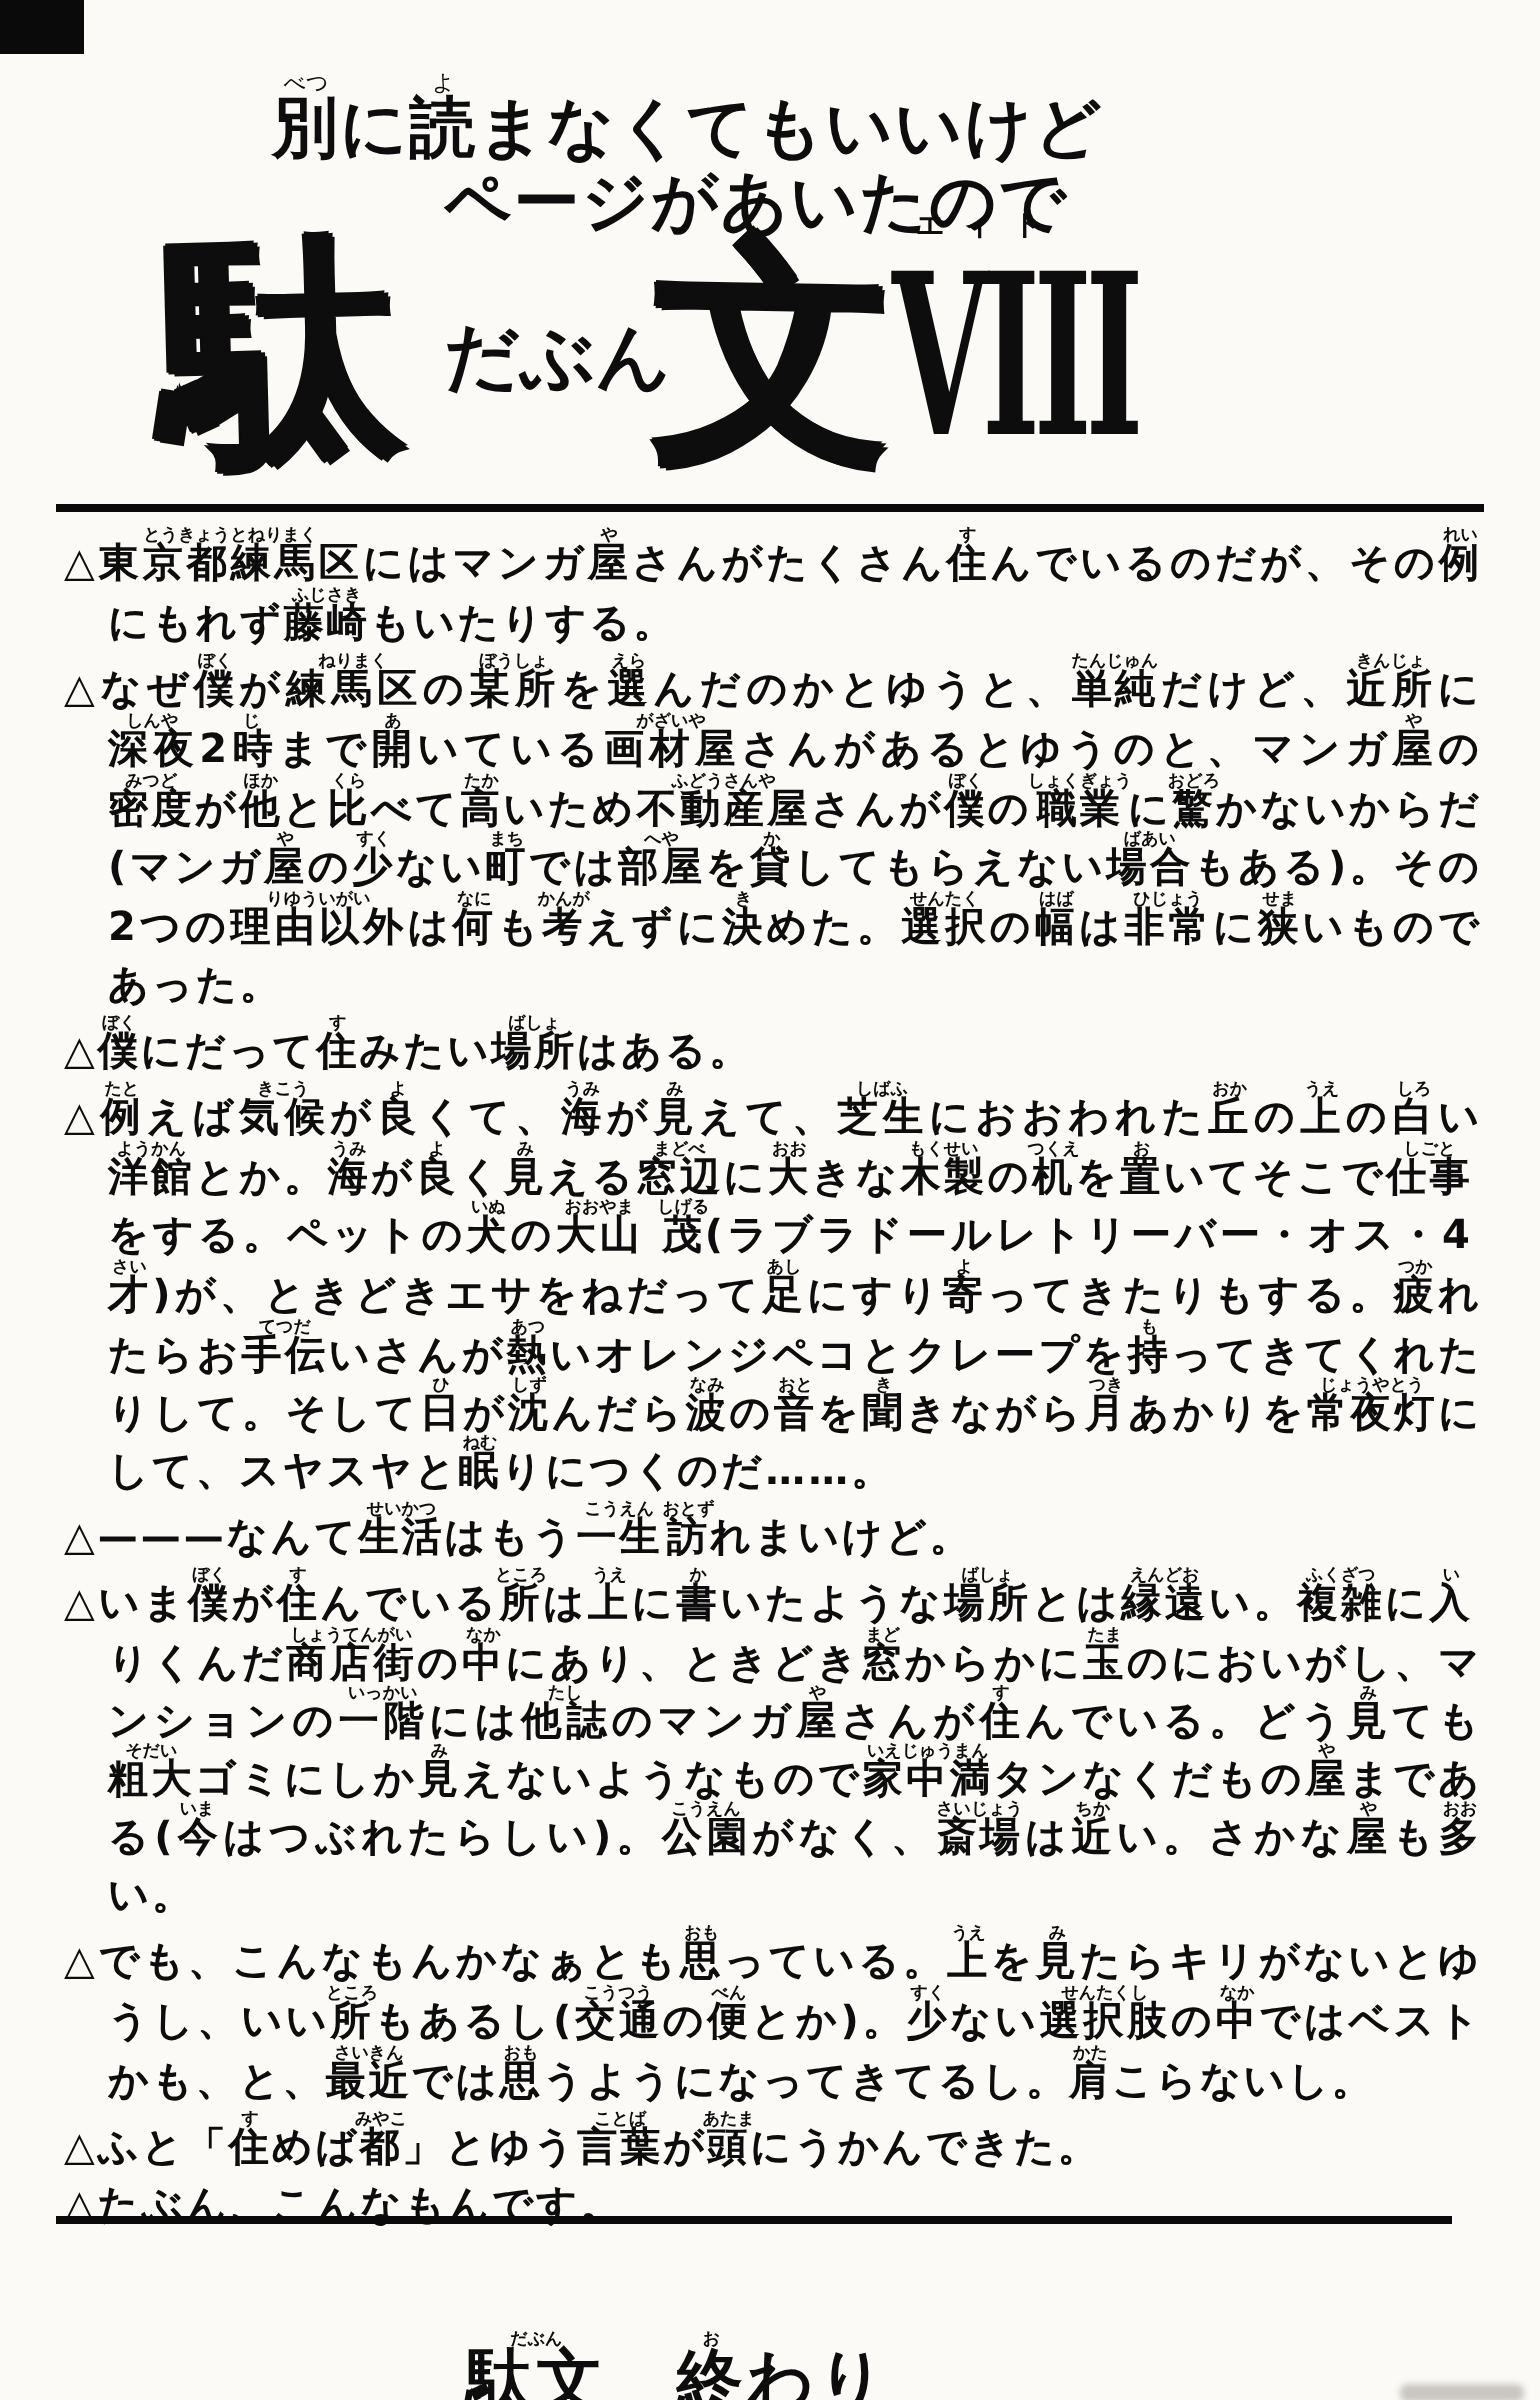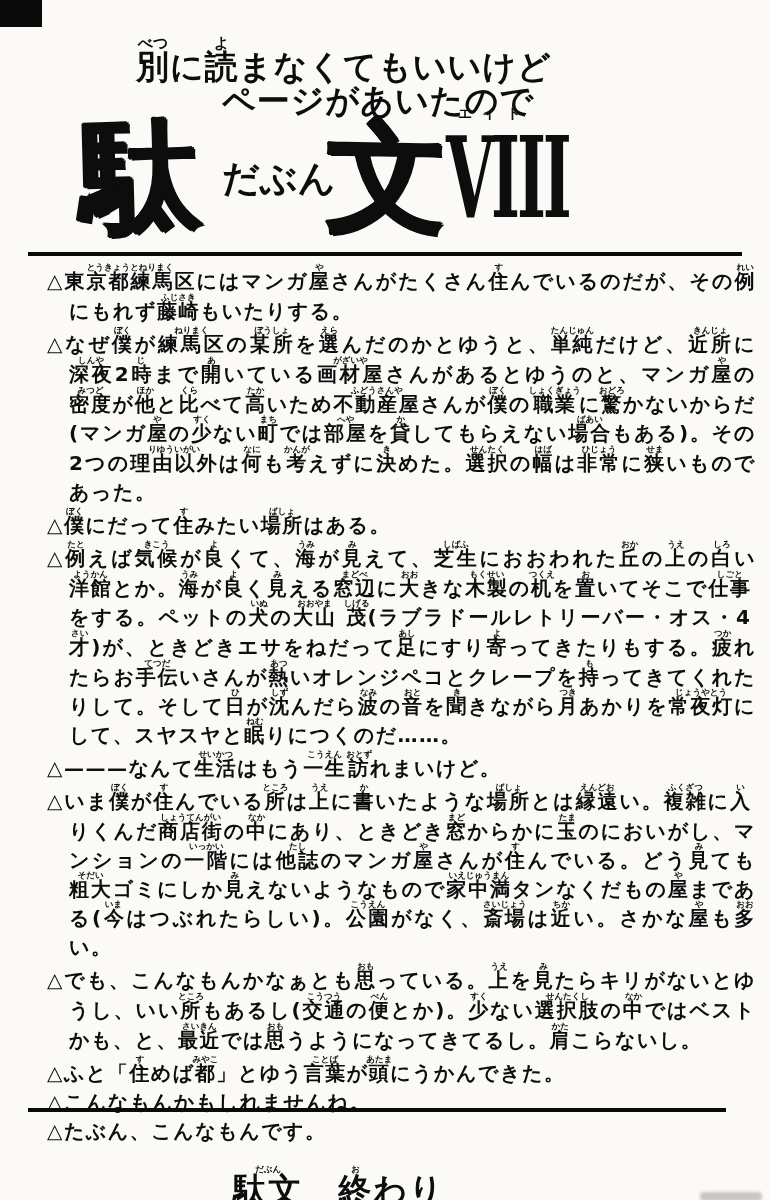--- a/index.html
+++ b/index.html
@@ -25,21 +25,21 @@
   
   .hdr{
     position:absolute;
     font-size:33px;
     letter-spacing:1px;
     line-height:1;
     white-space:nowrap;
   }
   #hdr1{left:136px;top:36px;}
   #hdr2{left:222px;top:84px;text-align:center;}
-  .hdr rt{font-size:15px;font-weight:bold;letter-spacing:0;}
+  .hdr rt{font-size:11px;font-weight:normal;letter-spacing:0;}
   
   .title-kanji{
     position:absolute;
     font-size:120px;line-height:1;
     font-weight:900;
     text-shadow:2px 1px 0 #0d0d0d,0 2px 0 #0d0d0d,3px 3px 0 #0d0d0d,-1px 1px 0 #0d0d0d;
     white-space:nowrap;
   }
   #title-da{left:80px;top:116px;transform:rotate(-1.5deg);}
   #title-bun{left:326px;top:116px;transform:rotate(1deg);}
@@ -61,21 +61,21 @@
     transform-origin:top left;
     white-space:nowrap;
   }
   
   .rule{position:absolute;background:#0a0a0a;height:4px;}
   #rule-top{left:28px;top:252px;width:714px;}
   #rule-bottom{left:28px;top:1108px;width:698px;}
   
   .body-text{
     position:absolute;
-    left:32px;top:263px;width:709px;margin-left:15px;
+    left:32px;top:263px;width:709px;
   }
   .para{
     margin:0;
     font-size:20px;
     line-height:29px;
     letter-spacing:1.5px;
     text-align:justify;
     padding-left:22px;
     text-indent:-22px;
   }
@@ -116,21 +116,20 @@
 
   <div class="body-text">
     <p class="para">△<ruby>東京都練馬区<rt>とうきょうとねりまく</rt></ruby>にはマンガ<ruby>屋<rt>や</rt></ruby>さんがたくさん<ruby>住<rt>す</rt></ruby>んでいるのだが、その<ruby>例<rt>れい</rt></ruby>にもれず<ruby>藤崎<rt>ふじさき</rt></ruby>もいたりする。</p>
     <p class="para">△なぜ<ruby>僕<rt>ぼく</rt></ruby>が<ruby>練馬区<rt>ねりまく</rt></ruby>の<ruby>某所<rt>ぼうしょ</rt></ruby>を<ruby>選<rt>えら</rt></ruby>んだのかとゆうと、<ruby>単純<rt>たんじゅん</rt></ruby>だけど、<ruby>近所<rt>きんじょ</rt></ruby>に<ruby>深夜<rt>しんや</rt></ruby>2<ruby>時<rt>じ</rt></ruby>まで<ruby>開<rt>あ</rt></ruby>いている<ruby>画材屋<rt>がざいや</rt></ruby>さんがあるとゆうのと、マンガ<ruby>屋<rt>や</rt></ruby>の<ruby>密度<rt>みつど</rt></ruby>が<ruby>他<rt>ほか</rt></ruby>と<ruby>比<rt>くら</rt></ruby>べて<ruby>高<rt>たか</rt></ruby>いため<ruby>不動産屋<rt>ふどうさんや</rt></ruby>さんが<ruby>僕<rt>ぼく</rt></ruby>の<ruby>職業<rt>しょくぎょう</rt></ruby>に<ruby>驚<rt>おどろ</rt></ruby>かないからだ(マンガ<ruby>屋<rt>や</rt></ruby>の<ruby>少<rt>すく</rt></ruby>ない<ruby>町<rt>まち</rt></ruby>では<ruby>部屋<rt>へや</rt></ruby>を<ruby>貸<rt>か</rt></ruby>してもらえない<ruby>場合<rt>ばあい</rt></ruby>もある)。その2つの<ruby>理由以外<rt>りゆういがい</rt></ruby>は<ruby>何<rt>なに</rt></ruby>も<ruby>考<rt>かんが</rt></ruby>えずに<ruby>決<rt>き</rt></ruby>めた。<ruby>選択<rt>せんたく</rt></ruby>の<ruby>幅<rt>はば</rt></ruby>は<ruby>非常<rt>ひじょう</rt></ruby>に<ruby>狭<rt>せま</rt></ruby>いものであった。</p>
     <p class="para">△<ruby>僕<rt>ぼく</rt></ruby>にだって<ruby>住<rt>す</rt></ruby>みたい<ruby>場所<rt>ばしょ</rt></ruby>はある。</p>
     <p class="para">△<ruby>例<rt>たと</rt></ruby>えば<ruby>気候<rt>きこう</rt></ruby>が<ruby>良<rt>よ</rt></ruby>くて、<ruby>海<rt>うみ</rt></ruby>が<ruby>見<rt>み</rt></ruby>えて、<ruby>芝生<rt>しばふ</rt></ruby>におおわれた<ruby>丘<rt>おか</rt></ruby>の<ruby>上<rt>うえ</rt></ruby>の<ruby>白<rt>しろ</rt></ruby>い<ruby>洋館<rt>ようかん</rt></ruby>とか。<ruby>海<rt>うみ</rt></ruby>が<ruby>良<rt>よ</rt></ruby>く<ruby>見<rt>み</rt></ruby>える<ruby>窓辺<rt>まどべ</rt></ruby>に<ruby>大<rt>おお</rt></ruby>きな<ruby>木製<rt>もくせい</rt></ruby>の<ruby>机<rt>つくえ</rt></ruby>を<ruby>置<rt>お</rt></ruby>いてそこで<ruby>仕事<rt>しごと</rt></ruby>をする。ペットの<ruby>犬<rt>いぬ</rt></ruby>の<ruby>大山<rt>おおやま</rt></ruby> <ruby>茂<rt>しげる</rt></ruby>(ラブラドールレトリーバー・オス・4<ruby>才<rt>さい</rt></ruby>)が、ときどきエサをねだって<ruby>足<rt>あし</rt></ruby>にすり<ruby>寄<rt>よ</rt></ruby>ってきたりもする。<ruby>疲<rt>つか</rt></ruby>れたらお<ruby>手伝<rt>てつだ</rt></ruby>いさんが<ruby>熱<rt>あつ</rt></ruby>いオレンジペコとクレープを<ruby>持<rt>も</rt></ruby>ってきてくれたりして。そして<ruby>日<rt>ひ</rt></ruby>が<ruby>沈<rt>しず</rt></ruby>んだら<ruby>波<rt>なみ</rt></ruby>の<ruby>音<rt>おと</rt></ruby>を<ruby>聞<rt>き</rt></ruby>きながら<ruby>月<rt>つき</rt></ruby>あかりを<ruby>常夜灯<rt>じょうやとう</rt></ruby>にして、スヤスヤと<ruby>眠<rt>ねむ</rt></ruby>りにつくのだ……。</p>
     <p class="para">△———なんて<ruby>生活<rt>せいかつ</rt></ruby>はもう<ruby>一生<rt>こうえん</rt></ruby><ruby>訪<rt>おとず</rt></ruby>れまいけど。</p>
     <p class="para">△いま<ruby>僕<rt>ぼく</rt></ruby>が<ruby>住<rt>す</rt></ruby>んでいる<ruby>所<rt>ところ</rt></ruby>は<ruby>上<rt>うえ</rt></ruby>に<ruby>書<rt>か</rt></ruby>いたような<ruby>場所<rt>ばしょ</rt></ruby>とは<ruby>縁遠<rt>えんどお</rt></ruby>い。<ruby>複雑<rt>ふくざつ</rt></ruby>に<ruby>入<rt>い</rt></ruby>りくんだ<ruby>商店街<rt>しょうてんがい</rt></ruby>の<ruby>中<rt>なか</rt></ruby>にあり、ときどき<ruby>窓<rt>まど</rt></ruby>からかに<ruby>玉<rt>たま</rt></ruby>のにおいがし、マンションの<ruby>一階<rt>いっかい</rt></ruby>には<ruby>他誌<rt>たし</rt></ruby>のマンガ<ruby>屋<rt>や</rt></ruby>さんが<ruby>住<rt>す</rt></ruby>んでいる。どう<ruby>見<rt>み</rt></ruby>ても<ruby>粗大<rt>そだい</rt></ruby>ゴミにしか<ruby>見<rt>み</rt></ruby>えないようなもので<ruby>家中満<rt>いえじゅうまん</rt></ruby>タンなくだもの<ruby>屋<rt>や</rt></ruby>まである(<ruby>今<rt>いま</rt></ruby>はつぶれたらしい)。<ruby>公園<rt>こうえん</rt></ruby>がなく、<ruby>斎場<rt>さいじょう</rt></ruby>は<ruby>近<rt>ちか</rt></ruby>い。さかな<ruby>屋<rt>や</rt></ruby>も<ruby>多<rt>おお</rt></ruby>い。</p>
     <p class="para">△でも、こんなもんかなぁとも<ruby>思<rt>おも</rt></ruby>っている。<ruby>上<rt>うえ</rt></ruby>を<ruby>見<rt>み</rt></ruby>たらキリがないとゆうし、いい<ruby>所<rt>ところ</rt></ruby>もあるし(<ruby>交通<rt>こうつう</rt></ruby>の<ruby>便<rt>べん</rt></ruby>とか)。<ruby>少<rt>すく</rt></ruby>ない<ruby>選択肢<rt>せんたくし</rt></ruby>の<ruby>中<rt>なか</rt></ruby>ではベストかも、と、<ruby>最近<rt>さいきん</rt></ruby>では<ruby>思<rt>おも</rt></ruby>うようになってきてるし。<ruby>肩<rt>かた</rt></ruby>こらないし。</p>
     <p class="para">△ふと「<ruby>住<rt>す</rt></ruby>めば<ruby>都<rt>みやこ</rt></ruby>」とゆう<ruby>言葉<rt>ことば</rt></ruby>が<ruby>頭<rt>あたま</rt></ruby>にうかんできた。</p>
-    <p class="para">△こんなもんかもしれませんね。</p>
     <p class="para">△たぶん、こんなもんです。</p>
   </div>
 
   <div class="rule" id="rule-bottom"></div>
 
   <div class="footer">
     <span id="footer-label"><ruby>駄文<rt>だぶん</rt></ruby>　<ruby>終<rt>お</rt></ruby>わり</span>
   </div>
 
   <div class="smudge"></div>

